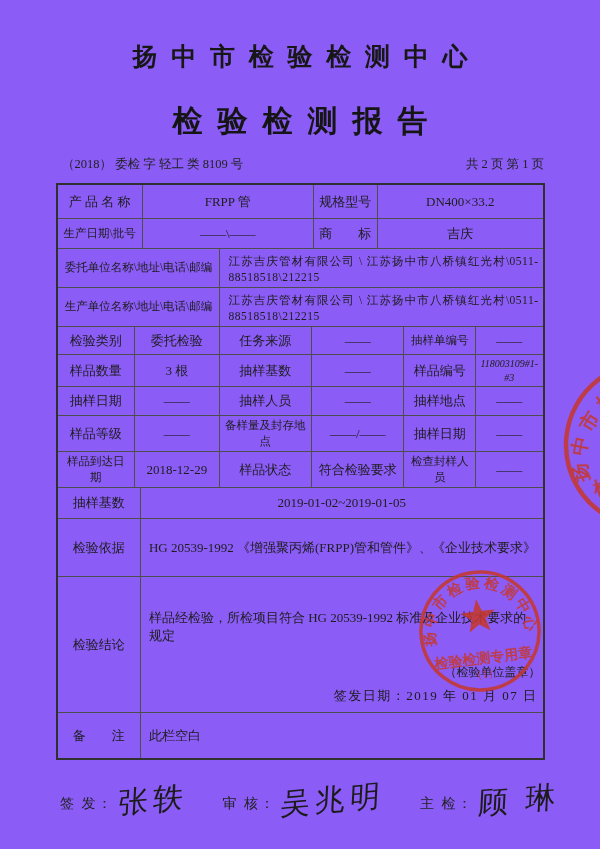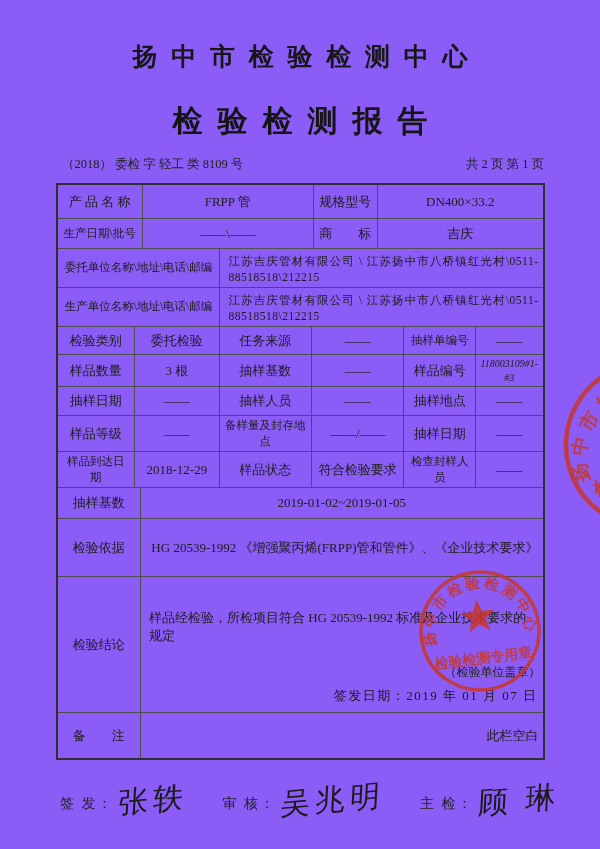--- a/index.html
+++ b/index.html
@@ -40,21 +40,21 @@
   .tr{display:flex;align-items:stretch;border-top:1px solid #4d4d4d;}
   .tr:first-child{border-top:none;}
   .td{
     display:flex;align-items:center;justify-content:center;
     text-align:center;
     border-left:1px solid #4d4d4d;
     padding:2px 4px;box-sizing:border-box;
     line-height:1.35;
   }
   .td:first-child{border-left:none;}
-  .left{justify-content:flex-end;text-align:left;padding-left:8px;}
+  .left{justify-content:flex-start;text-align:left;padding-left:8px;}
   .just{display:block;text-align:justify;padding-top:3px;letter-spacing:.5px;}
   .sm{font-size:11.5px;}
   .xs{font-size:10px;letter-spacing:0;font-style:italic;}
   
   .h33{min-height:33px}.h29{min-height:29px}.h32{min-height:32px}
   .h27{min-height:27px}.h28{min-height:28px}.h30{min-height:30px}
   .h57{min-height:57px}.h135{min-height:135px}.h45{min-height:45px}
   
   .ga1{width:17.4%}.ga2{width:35.2%}.ga3{width:13.3%}.ga4{width:34.1%}
   

